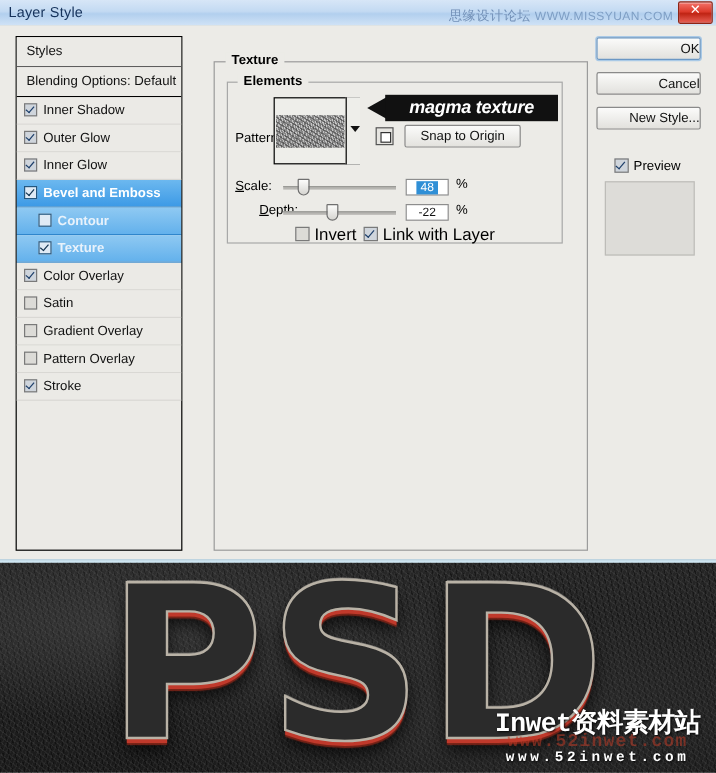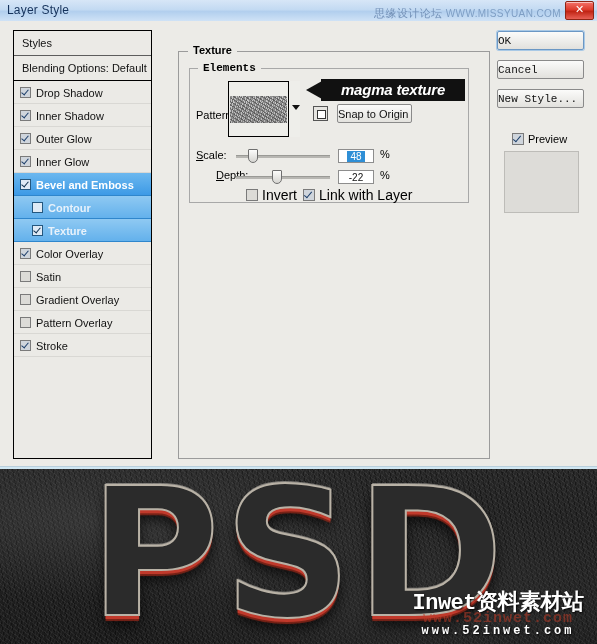--- a/index.html
+++ b/index.html
@@ -107,21 +107,21 @@
     font-size:11px;font-weight:bold;color:#000;
   }
   #elements-panel{
     position:absolute;left:189px;top:47px;width:280px;height:135px;
     border:1px solid #a8a8a8;background:#ecebe7;
     box-sizing:border-box;
   }
   #elements-legend{
     position:absolute;left:198px;top:41px;
     background:#ecebe7;padding:0 5px;
-    font-size:11px;font-weight:bold;color:#000;font-family:Liberation Mono, monospace;
+    font-size:11px;font-weight:bold;color:#000;
   }
 
   .fld-label{position:absolute;font-size:11px;color:#000;}
   .ul{text-decoration:underline;}
 
   
   #pattern-box{
     position:absolute;left:228px;top:60px;width:72px;height:56px;
     border:1px solid #000;background:#eeeeea;box-sizing:border-box;
   }
@@ -149,24 +149,24 @@
     position:absolute;left:313px;top:85px;width:15px;height:15px;
     border:1px solid #555;background:#e6e5e1;box-sizing:border-box;
   }
   #pattern-icon:after{
     content:"";position:absolute;left:3px;top:3px;width:7px;height:7px;
     border:1px solid #333;background:#fff;
   }
 
   
   #snap-btn{
-    position:absolute;left:337px;top:83px;width:75px;height:19px;
+    position:absolute;left:337px;top:83px;width:97px;height:19px;
     background:linear-gradient(to bottom,#fbfbfa,#e3e2de);
     border:1px solid #8a8a8a;border-radius:2px;
-    font-size:11px;color:#111;line-height:18px;
+    font-size:11px;color:#111;text-align:center;line-height:18px;
     box-sizing:border-box;
   }
 
   
   #callout{
     position:absolute;left:306px;top:58px;width:159px;height:22px;
   }
   #callout-box{
     position:absolute;left:15px;top:0;width:144px;height:22px;
     background:#111;color:#fff;
@@ -212,23 +212,22 @@
   .chk-inline .bx.on:after{
     content:"";position:absolute;left:2px;top:0px;width:3px;height:7px;
     border:solid #1d3f6b;border-width:0 1.5px 1.5px 0;transform:rotate(40deg);
   }
 
   
   .dlg-btn{
     position:absolute;left:497px;width:87px;height:19px;
     background:linear-gradient(to bottom,#fbfbfa,#e2e1dd);
     border:1px solid #8a8a8a;border-radius:2px;
-    font-size:11px;color:#111;text-align:left;line-height:18px;
-    box-sizing:border-box;
-    font-family:Liberation Mono, monospace;
+    font-size:11px;color:#111;text-align:right;line-height:18px;
+    box-sizing:border-box;
   }
   .dlg-btn.primary{
     border:1px solid #6b97c4;
     box-shadow:0 0 0 1px #a9c9e6;
   }
   #preview-chk{
     position:absolute;left:512px;top:112px;font-size:11px;color:#000;text-align:right;
   }
   #preview-chk .bx{
     display:inline-block;width:10px;height:10px;
@@ -303,23 +302,20 @@
     <div id="close-btn">✕</div>
   </div>
 
   <div id="dlg-body">
 
     <div id="styles-panel">
       <div class="list-head">Styles</div>
       <div class="list-head second">Blending Options: Default</div>
 
       <div class="style-row">
-        <span class="cbx on"></span><span class="row-label">Drop Shadow</span>
-      </div>
-      <div class="style-row">
         <span class="cbx on"></span><span class="row-label">Inner Shadow</span>
       </div>
       <div class="style-row">
         <span class="cbx on"></span><span class="row-label">Outer Glow</span>
       </div>
       <div class="style-row">
         <span class="cbx on"></span><span class="row-label">Inner Glow</span>
       </div>
       <div class="style-row sel">
         <span class="cbx on"></span><span class="row-label">Bevel and Emboss</span>

